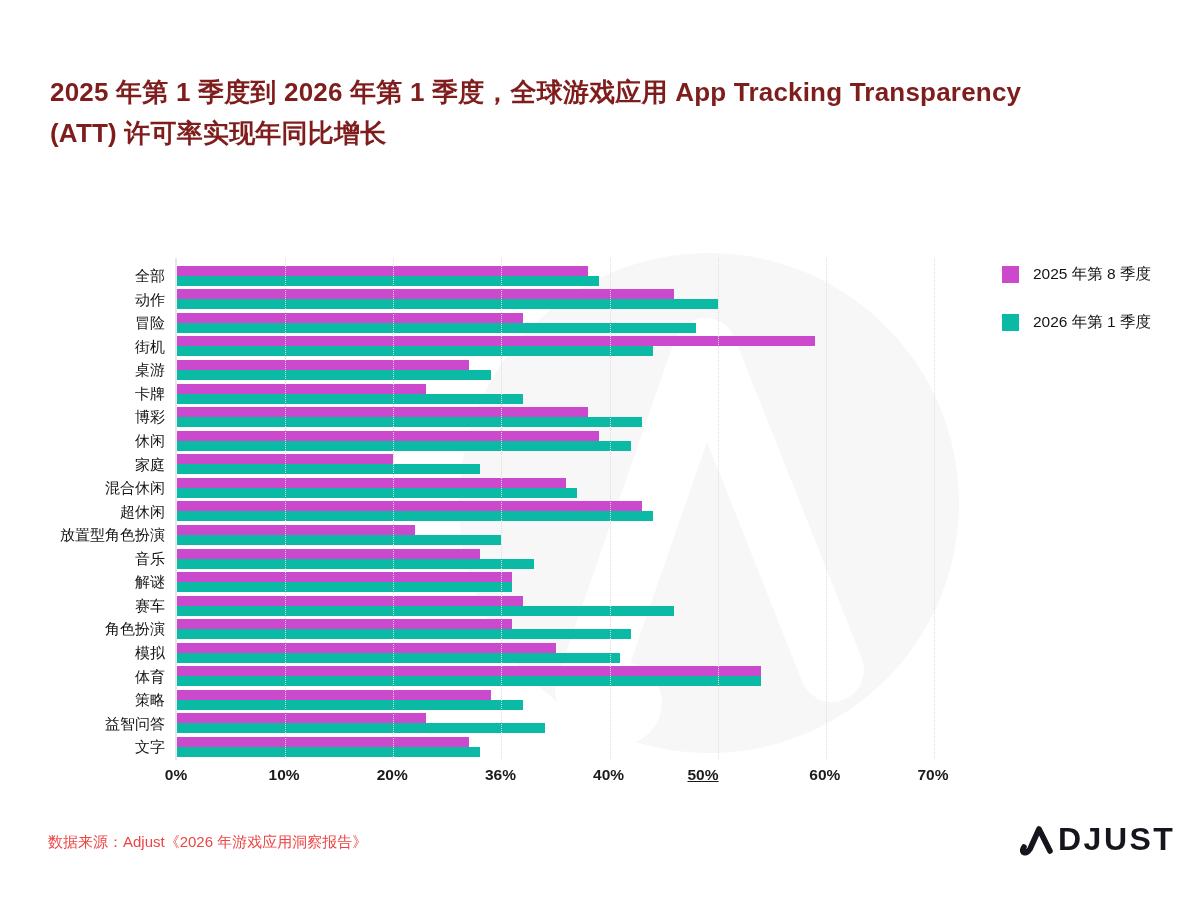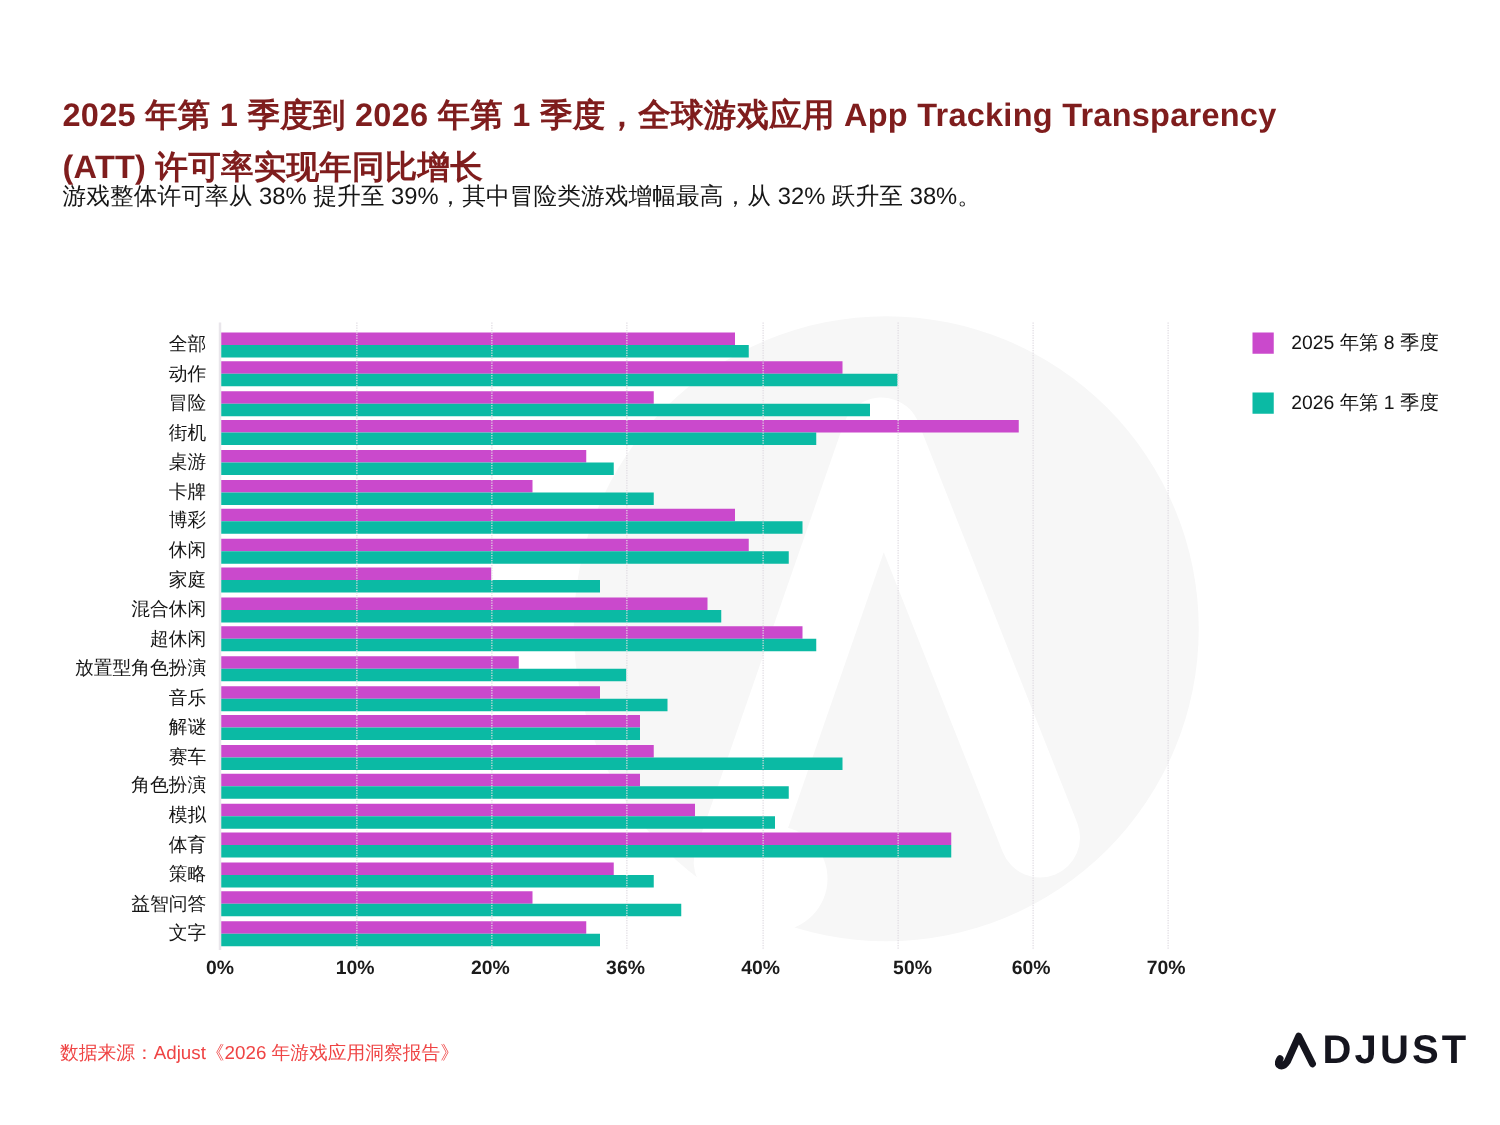--- a/index.html
+++ b/index.html
@@ -35,21 +35,20 @@
   .logo{position:absolute;left:1020px;top:822px;display:flex;align-items:center;}
   .logo-rest{font-size:32px;font-weight:700;letter-spacing:2.5px;color:#15151e;line-height:32px;}
 </style>
 </head>
 <body>
 
 <div class="page">
 
   <div class="title"><span>2025 年第 1 季度到 2026 年第 1 季度，全球游戏应用 App Tracking Transparency</span><br>
        <span>(ATT) 许可率实现年同比增长</span></div>
-  <div class="subtitle">游戏整体许可率从 38% 提升至 39%，其中冒险类游戏增幅最高，从 32% 跃升至 38%。</div>
 
   <svg class="watermark" width="560" height="545" viewBox="0 0 560 545">
     <circle cx="272" cy="268" r="250" fill="#F7F7F7"></circle>
     <path d="M150 455 L268 115 L395 435" fill="none" stroke="#ffffff" stroke-width="64" stroke-linecap="round" stroke-linejoin="round"></path>
     <circle cx="183" cy="468" r="42" fill="#ffffff"></circle>
   </svg>
 
   <div class="ylabels" id="ylabels">
       <div class="ylabel">全部</div>
       <div class="ylabel">动作</div>
@@ -166,21 +165,21 @@
         <div class="bar" title="文字 2025 年第 1 季度: 27%" style="width: 292px; background: rgb(202, 73, 204);"></div>
         <div class="bar" title="文字 2026 年第 1 季度: 28%" style="width: 302.8px; background: rgb(11, 186, 164);"></div>
       </div>
     </div>
   <div class="xlabels" id="xlabels">
       <div class="xlabel" style="left: 0px;">0%</div>
       <div class="xlabel" style="left: 108.14px;">10%</div>
       <div class="xlabel" style="left: 216.28px;">20%</div>
       <div class="xlabel" style="left: 324.42px;">36%</div>
       <div class="xlabel" style="left: 432.56px;">40%</div>
-      <div class="xlabel" style="left: 554px;">50%</div>
+      <div class="xlabel" style="left: 527px; text-decoration: underline;">50%</div>
       <div class="xlabel" style="left: 648.84px;">60%</div>
       <div class="xlabel" style="left: 756.98px;">70%</div>
     </div>
 
   <div class="legend">
     <div class="legend-item">
       <span class="swatch" id="sw0" style="background: rgb(202, 73, 204);"></span>
       <span class="legend-label">2025 年第 8 季度</span>
     </div>
     <div class="legend-item">

